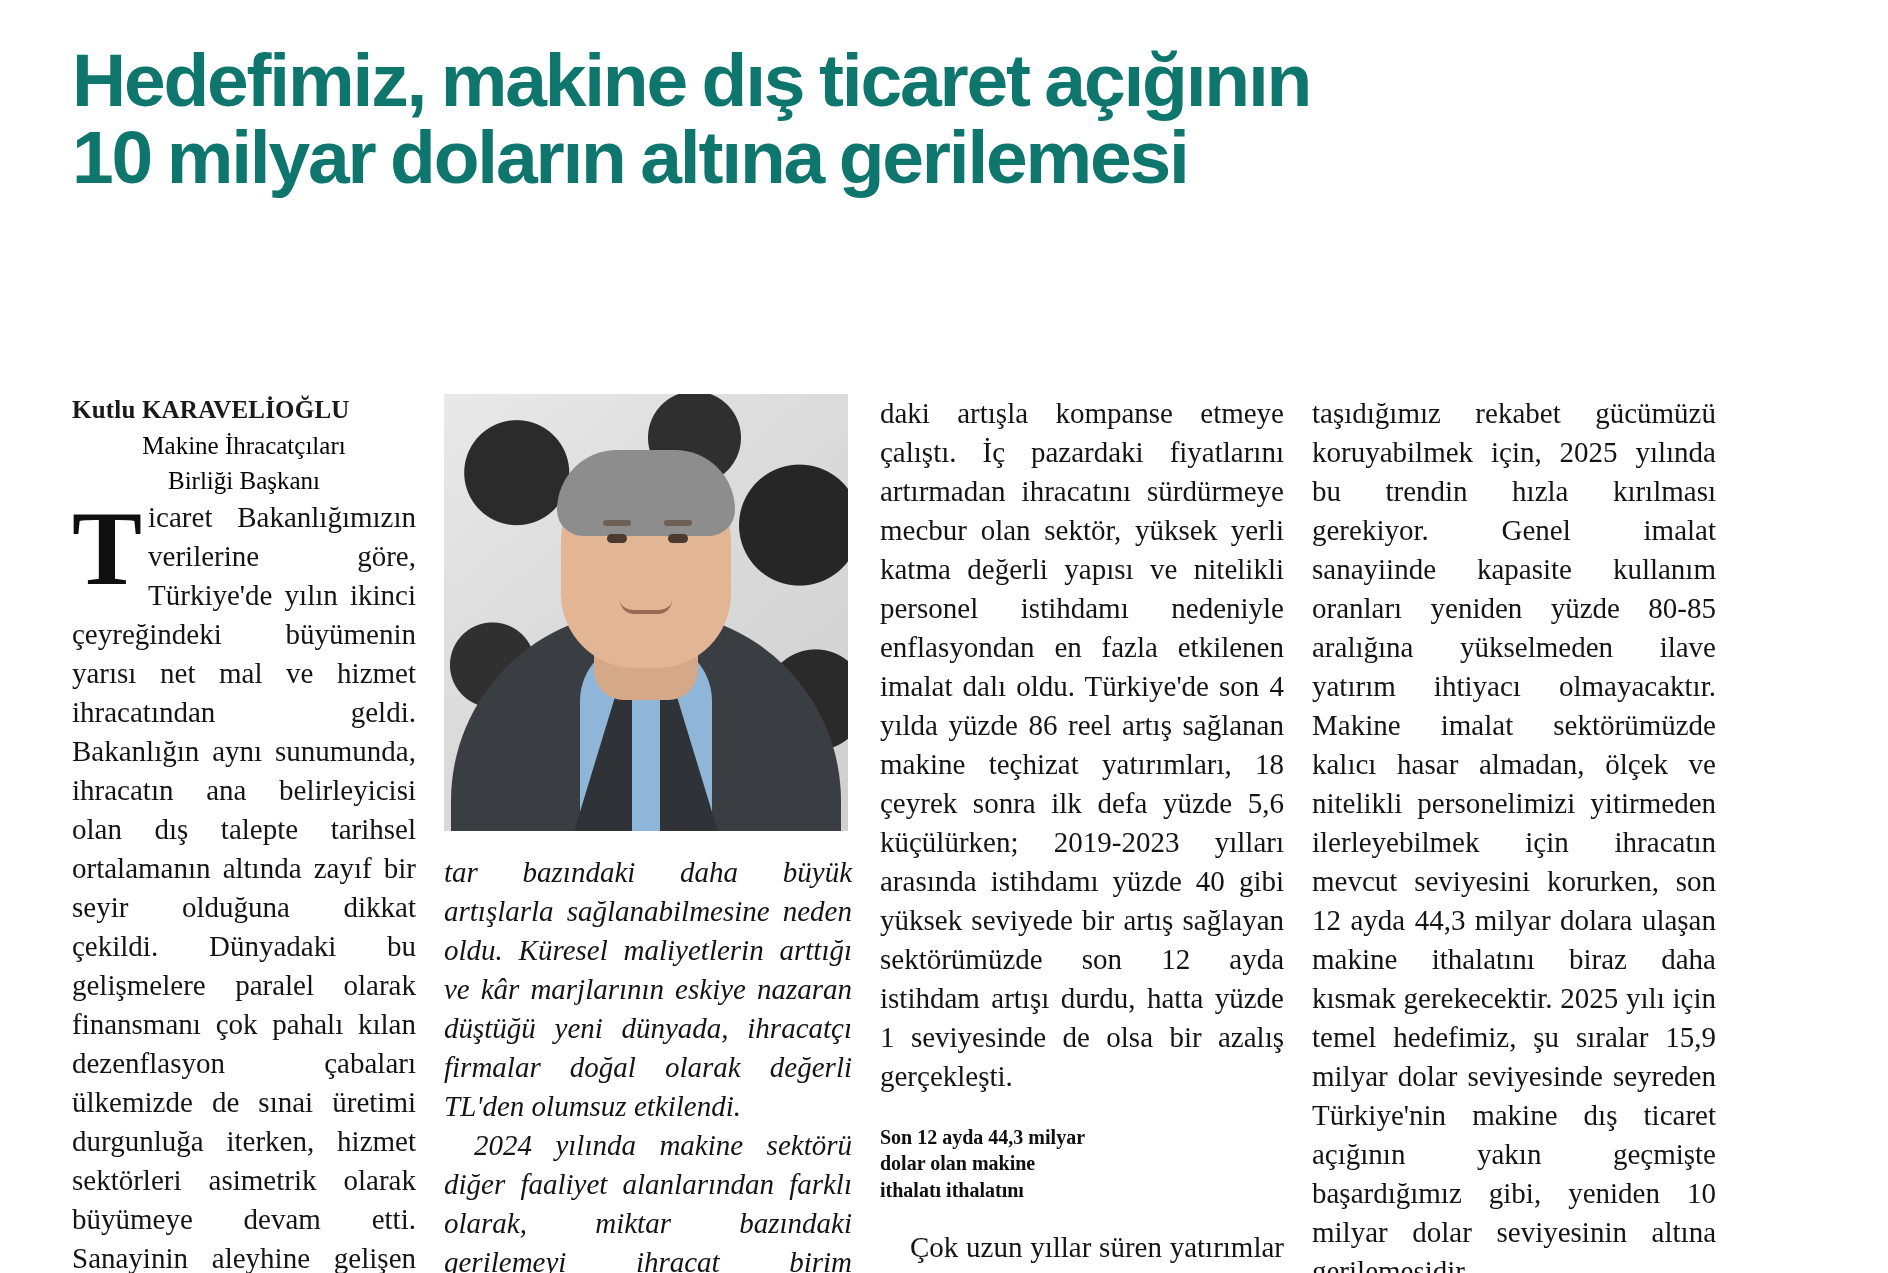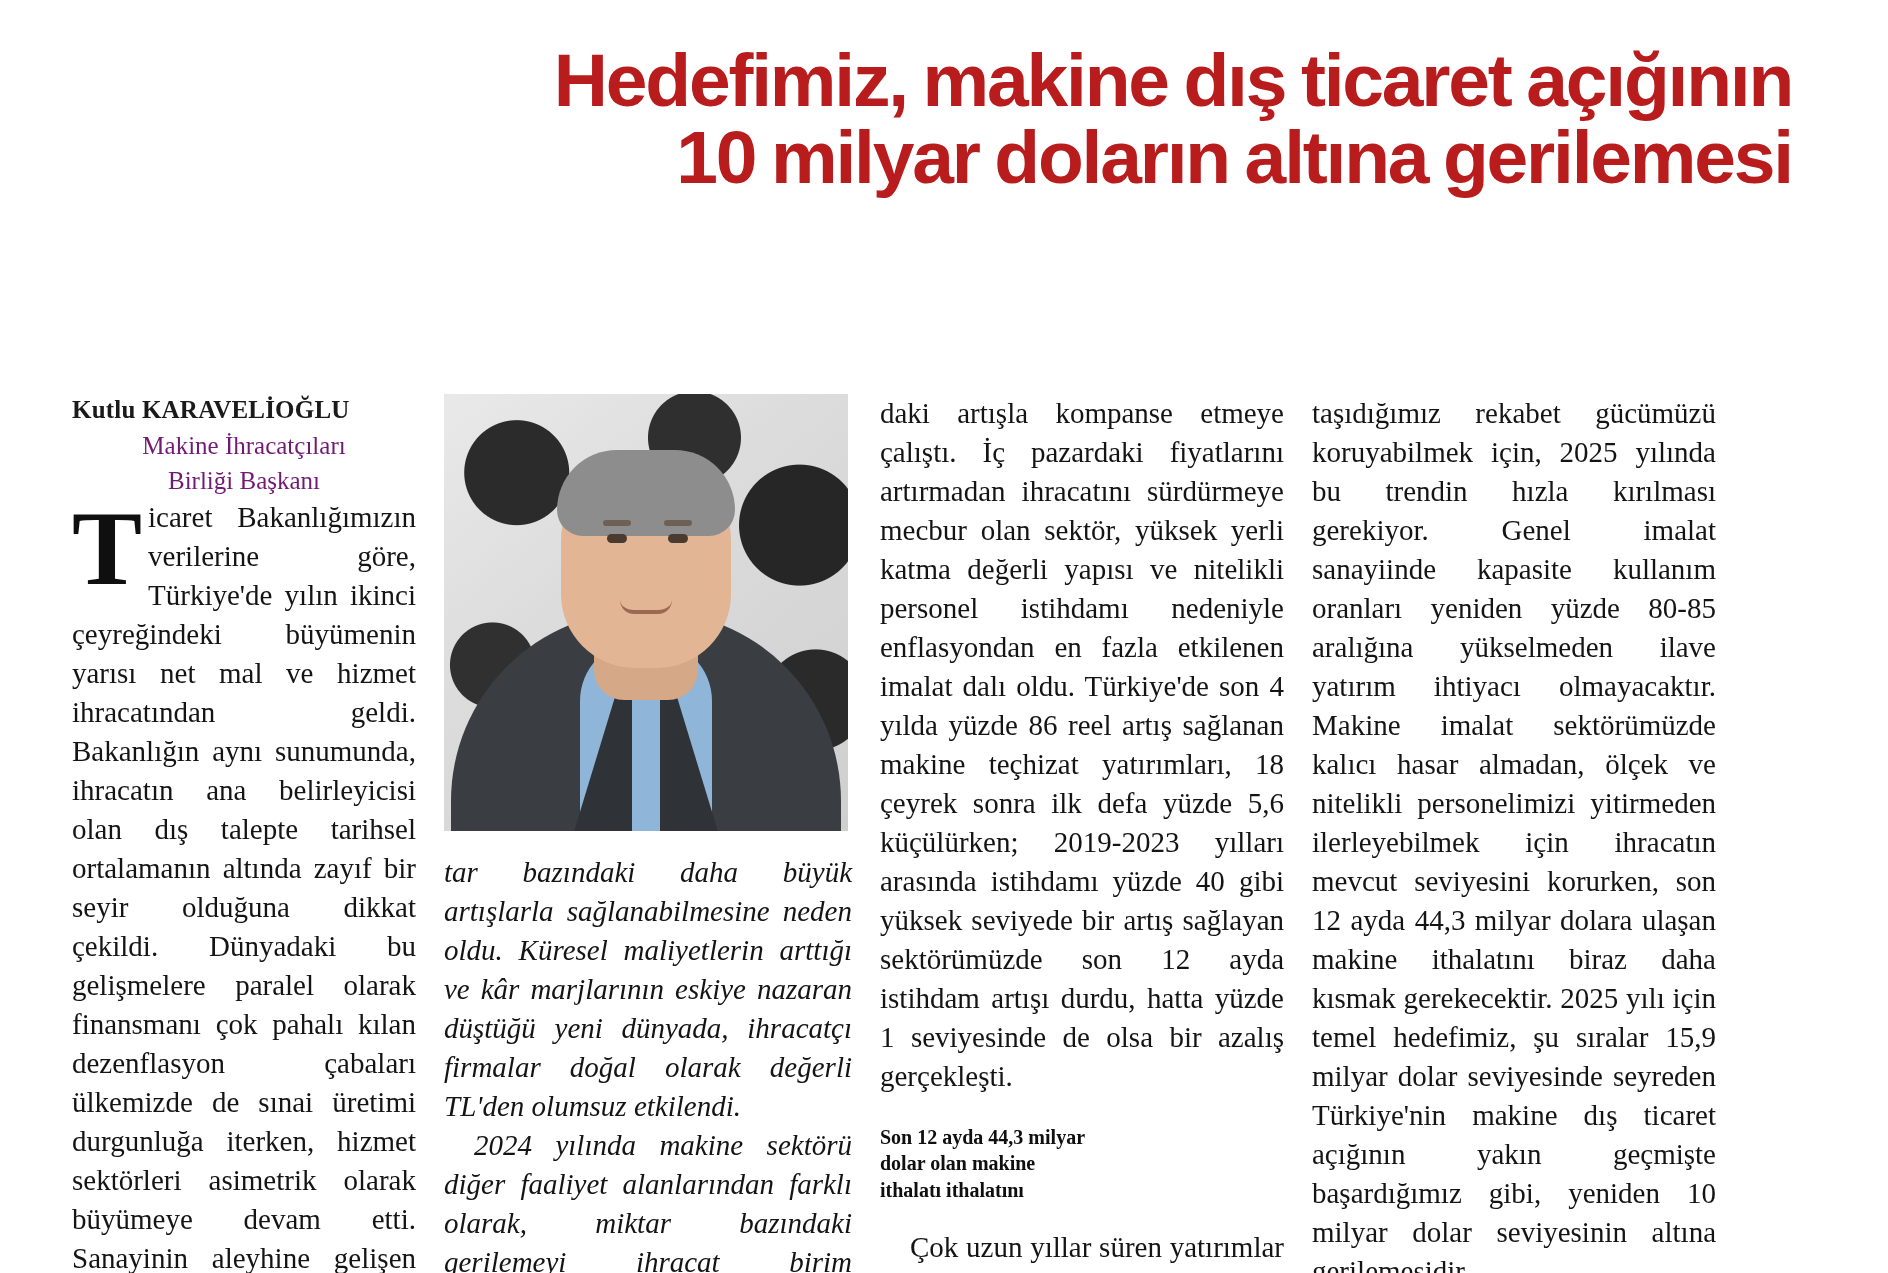--- a/index.html
+++ b/index.html
@@ -23,25 +23,24 @@
     padding: 0;
   }
 
   
   .headline {
     font-family: "Liberation Sans", sans-serif;
     font-weight: bold;
     font-size: 75px;
     line-height: 1.02;
     letter-spacing: -2.2px;
-    color: #b91c1c;
+    color: #0f766e;
     margin: 42px 0 0 72px;
     width: 1720px;
     word-spacing: -3px;
-    text-align: right;
   }
   .headline .line2 {
     display: block;
   }
 
   
   .columns {
     position: absolute;
     top: 352px;
     left: 72px;
@@ -63,21 +62,21 @@
     font-size: 25px;
     line-height: 1.3;
     text-align: left;
     letter-spacing: 0.2px;
   }
   .byline-role {
     font-family: "Liberation Serif", serif;
     font-size: 25px;
     line-height: 1.35;
     text-align: center;
-    color: #701a75;
+    color: #000000;
     margin-top: 2px;
   }
 
   p.body {
     font-family: "Liberation Serif", serif;
     font-size: 29px;
     line-height: 1.345;
     text-align: justify;
     text-justify: inter-word;
     margin: 0;

